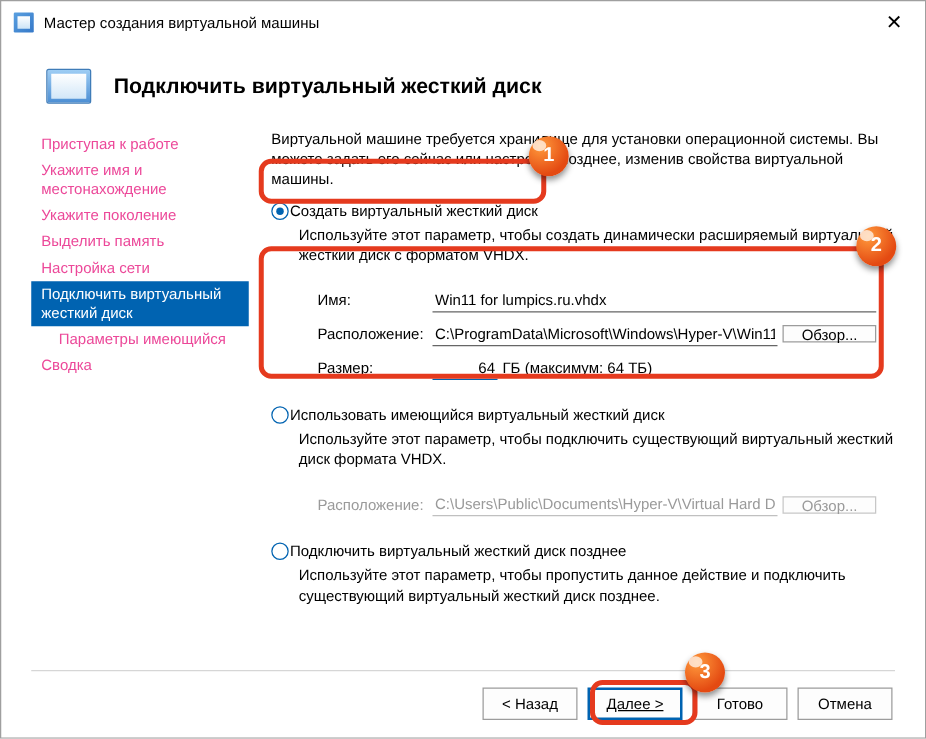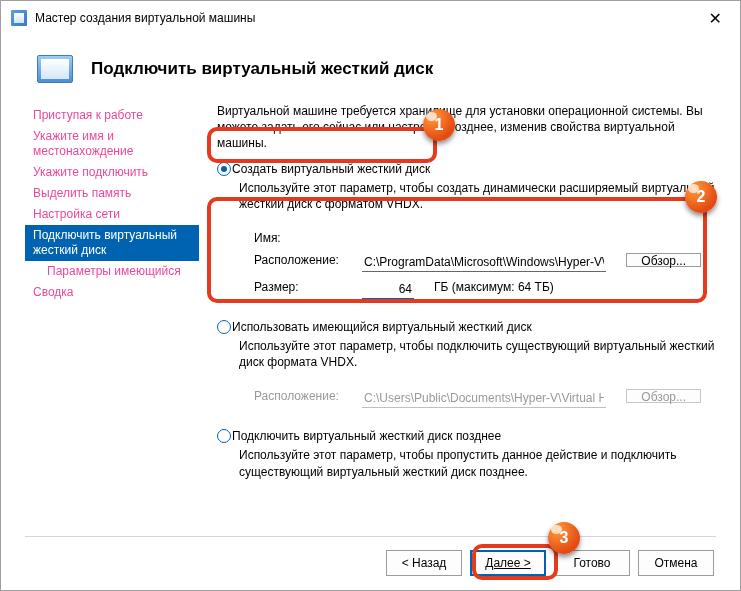--- a/index.html
+++ b/index.html
@@ -23,21 +23,21 @@
   .sidebar .item.sub { padding-left: 22px; }
 
   .content { flex:1; font-size: 12px; color:#000; padding-top: 6px; position:relative; }
   .intro { line-height:1.35; margin-bottom: 10px; }
   .opt { display:flex; align-items:center; gap:1px; margin: 8px 0 4px 0; }
   .radio { width:14px; height:14px; border:1px solid #0063b1; border-radius:50%; display:inline-flex; align-items:center; justify-content:center; background:#fff; cursor:pointer; }
   .radio.checked::after { content:""; width:6px; height:6px; border-radius:50%; background:#0063b1; }
   .desc { margin: 0 0 8px 22px; line-height:1.35; }
 
   .panel { margin: 6px 0 6px 22px; padding: 10px 14px 12px 14px; border:1px solid rgba(0,0,0,0); }
-  .panel .row { display:flex; align-items:flex-start; gap:20px; margin-bottom: 8px; }
+  .panel .row { display:flex; align-items:center; gap:4px; margin-bottom: 8px; }
   .panel .row:last-child { margin-bottom:0; }
   .panel label { width: 88px; }
   .panel input[type=text] { flex:1; border:none; border-bottom:1px solid #666; padding: 2px 2px; font-size:12px; background:transparent; }
   .panel input.size { width: 52px; flex: none; text-align:right; border-bottom:1px solid #0063b1; }
   .unit { color:#000; }
   .btn-browse { height: 14px; padding: 0 14px; border:1px solid #9c9c9c; background:#fdfdfd; cursor:pointer; font-size:12px; }
 
   .panel.disabled label, .panel.disabled input, .panel.disabled .btn-browse { color:#9a9a9a; }
   .panel.disabled input { border-bottom-color:#c0c0c0; }
   .panel.disabled .btn-browse { color:#9a9a9a; border-color:#c7c7c7; }
@@ -66,39 +66,40 @@
 
   <div class="header">
     <div class="header-icon"></div>
     <h1>Подключить виртуальный жесткий диск</h1>
   </div>
 
   <div class="body">
     <div class="sidebar">
       <div class="item">Приступая к работе</div>
       <div class="item">Укажите имя и местонахождение</div>
-      <div class="item">Укажите подключить</div>
+      <div class="item">Укажите поколение</div>
       <div class="item">Выделить память</div>
       <div class="item">Настройка сети</div>
       <div class="item active">Подключить виртуальный жесткий диск</div>
       <div class="item sub">Параметры имеющийся</div>
       <div class="item">Сводка</div>
     </div>
 
     <div class="content">
       <div class="intro">Виртуальной машине требуется хранилище для установки операционной системы. Вы можете задать его сейчас или настроить позднее, изменив свойства виртуальной машины.</div>
 
       <div class="opt">
         <span class="radio checked"></span>
         <span>Создать виртуальный жесткий диск</span>
       </div>
       <div class="desc">Используйте этот параметр, чтобы создать динамически расширяемый виртуальный жесткий диск с форматом VHDX.</div>
       <div class="panel">
         <div class="row">
           <label>Имя:</label>
+          <input type="text" value="Win11 for lumpics.ru.vhdx" style="">
         </div>
         <div class="row">
           <label>Расположение:</label>
           <input type="text" value="C:\ProgramData\Microsoft\Windows\Hyper-V\Win11 for lumpi" style="">
           <button class="btn-browse">Обзор...</button>
         </div>
         <div class="row">
           <label>Размер:</label>
           <input type="text" class="size" value="64" style="">
           <span class="unit">ГБ (максимум: 64 ТБ)</span>

